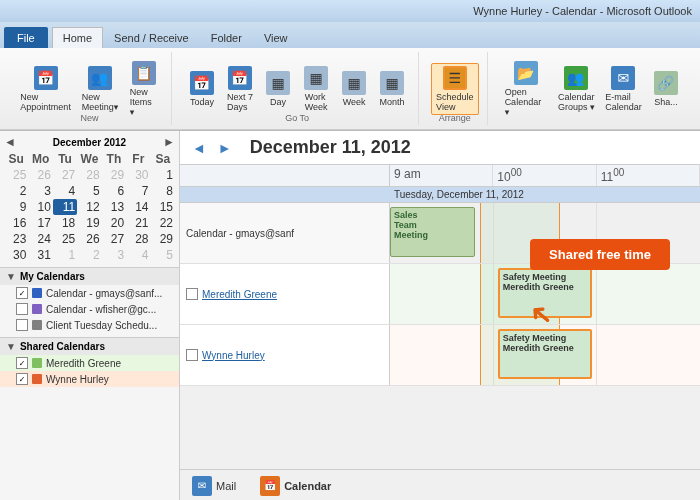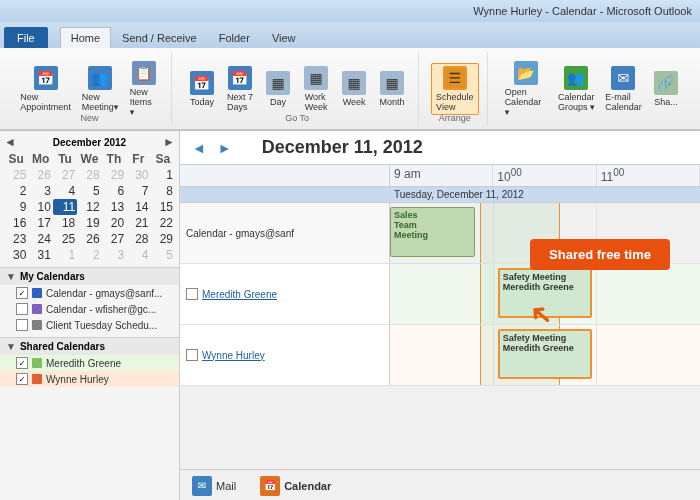--- a/index.html
+++ b/index.html
@@ -38,21 +38,21 @@
       border-top: 1px solid transparent;
       border-left: 1px solid transparent;
       border-right: 1px solid transparent;
     }
 
     .ribbon-tab.file {
       background: #2060a0;
       color: white;
       border-radius: 2px 2px 0 0;
       padding: 4px 12px;
-      margin-right: 12px;
+      margin-right: 4px;
     }
 
     .ribbon-tab.active {
       background: #f0f4f8;
       border-top: 1px solid #bbb;
       border-left: 1px solid #bbb;
       border-right: 1px solid #bbb;
       color: #333;
     }
 
@@ -626,21 +626,21 @@
 
     <div class="callout-box">
       <span>Shared free time</span>
     </div>
 
     <div style="position:absolute;top:168px;right:148px;z-index:10;color:#e06010;font-size:28px;transform:rotate(220deg);">➜</div>
 
     <div class="schedule-date-header">
       <span class="date-nav">◄</span>
       <span class="date-nav date-nav-next">►</span>
-      <span style="margin-left:24px;text-align:center;">December 11, 2012</span>
+      <span style="margin-left:12px;text-align:center;">December 11, 2012</span>
     </div>
 
     <div class="time-grid-header">
       <div class="time-grid-label-col"></div>
       <div class="time-grid-times">
         <div class="time-slot-header">9 am</div>
         <div class="time-slot-header">10<sup>00</sup></div>
         <div class="time-slot-header">11<sup>00</sup></div>
       </div>
     </div>

